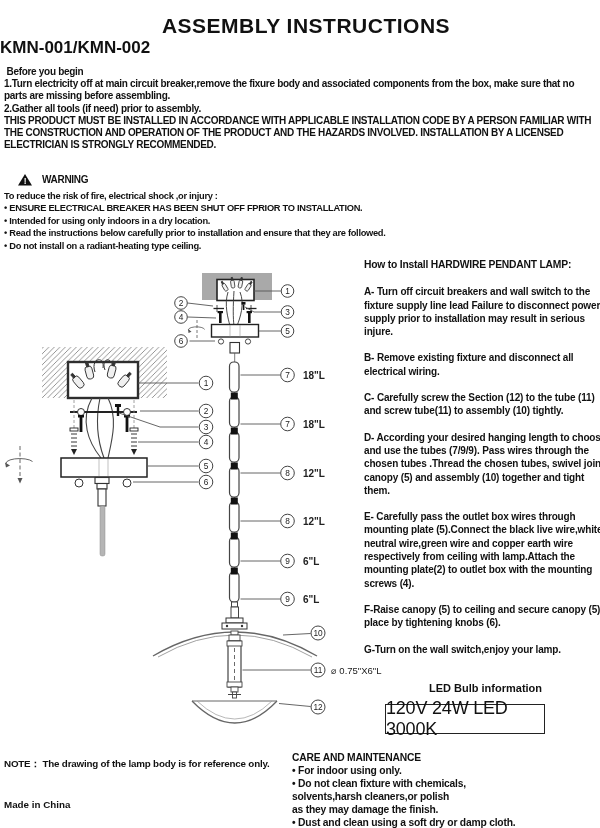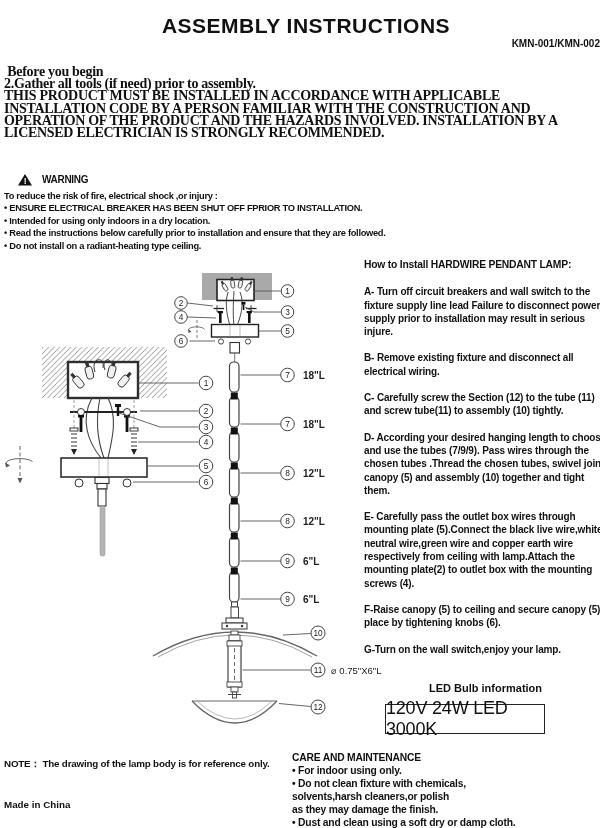--- a/index.html
+++ b/index.html
@@ -1,23 +1,23 @@
 <!DOCTYPE html>
 <html><head>
 <meta charset="utf-8">
 <style>
   html,body{margin:0;padding:0;background:#ffffff;}
   .page{position:relative;width:600px;height:828px;background:#ffffff;overflow:hidden;
         font-family:"Liberation Sans","DejaVu Sans",sans-serif;color:#111;}
   .title{position:absolute;top:8px;left:0;width:600px;text-align:center;
          font-size:21px;font-weight:700;letter-spacing:.5px;margin:6px;}
-  .model{position:absolute;top:38px;left:0;width:600px;text-align:right;
-         font-size:10px;font-weight:700;margin:0;}
-  .intro{position:absolute;top:66px;left:4px;width:594px;font-size:14px;font-weight:700;
-         letter-spacing:-0.3px;line-height:12.2px;font-family:Liberation Serif, serif;}
+  .model{position:absolute;top:38px;left:0;width:600px;text-align:left;
+         font-size:17px;font-weight:700;margin:0;}
+  .intro{position:absolute;top:66px;left:4px;width:594px;font-size:10px;font-weight:700;
+         letter-spacing:-0.3px;line-height:12.2px;}
   .intro p{margin:0;white-space:pre-wrap;}
   .warn{position:absolute;top:174px;left:4px;width:594px;font-size:9.3px;font-weight:700;
         letter-spacing:-0.3px;line-height:12.6px;}
   .warn-head{display:flex;align-items:center;gap:10px;margin:0 0 3px 14px;font-size:10px;}
   .warn p{margin:0;white-space:pre-wrap;}
   .install{position:absolute;top:258px;left:364px;width:252px;font-size:10px;
            letter-spacing:-0.15px;line-height:13.3px;font-weight:400;}
   .install h3{margin:0 0 14px 0;font-size:10.3px;font-weight:700;letter-spacing:-0.2px;}
   .install p{margin:0 4px 13px 0;white-space:pre-line;font-weight:bold;}
   .led-heading{position:absolute;left:393px;top:682px;font-size:11px;font-weight:700;padding-left:36px;}
@@ -40,20 +40,21 @@
 </head>
 <body>
 
 <div class="page">
 
   <h1 class="title">ASSEMBLY INSTRUCTIONS</h1>
   <h2 class="model">KMN-001/KMN-002</h2>
 
   <div class="intro">
     <p> Before you begin</p>
+    <p>1.Turn electricity off at main circuit breaker,remove the fixure body and associated components from the box, make sure that no parts are missing before assembling.</p>
     <p>2.Gather all tools (if need) prior to assembly.</p>
     <p>THIS PRODUCT MUST BE INSTALLED IN ACCORDANCE WITH APPLICABLE INSTALLATION CODE BY A PERSON FAMILIAR WITH THE CONSTRUCTION AND OPERATION OF THE PRODUCT AND THE HAZARDS INVOLVED. INSTALLATION BY A LICENSED ELECTRICIAN IS STRONGLY RECOMMENDED.</p>
   </div>
 
   <div class="warn">
     <div class="warn-head">
       <svg width="14" height="12" viewBox="0 0 14 12">
         <polygon points="7,0 14,11.5 0,11.5" fill="#111"></polygon>
         <text x="7" y="10" text-anchor="middle" font-size="8.5" font-weight="700" fill="#fff" font-family="Liberation Sans, sans-serif">!</text>
       </svg>

